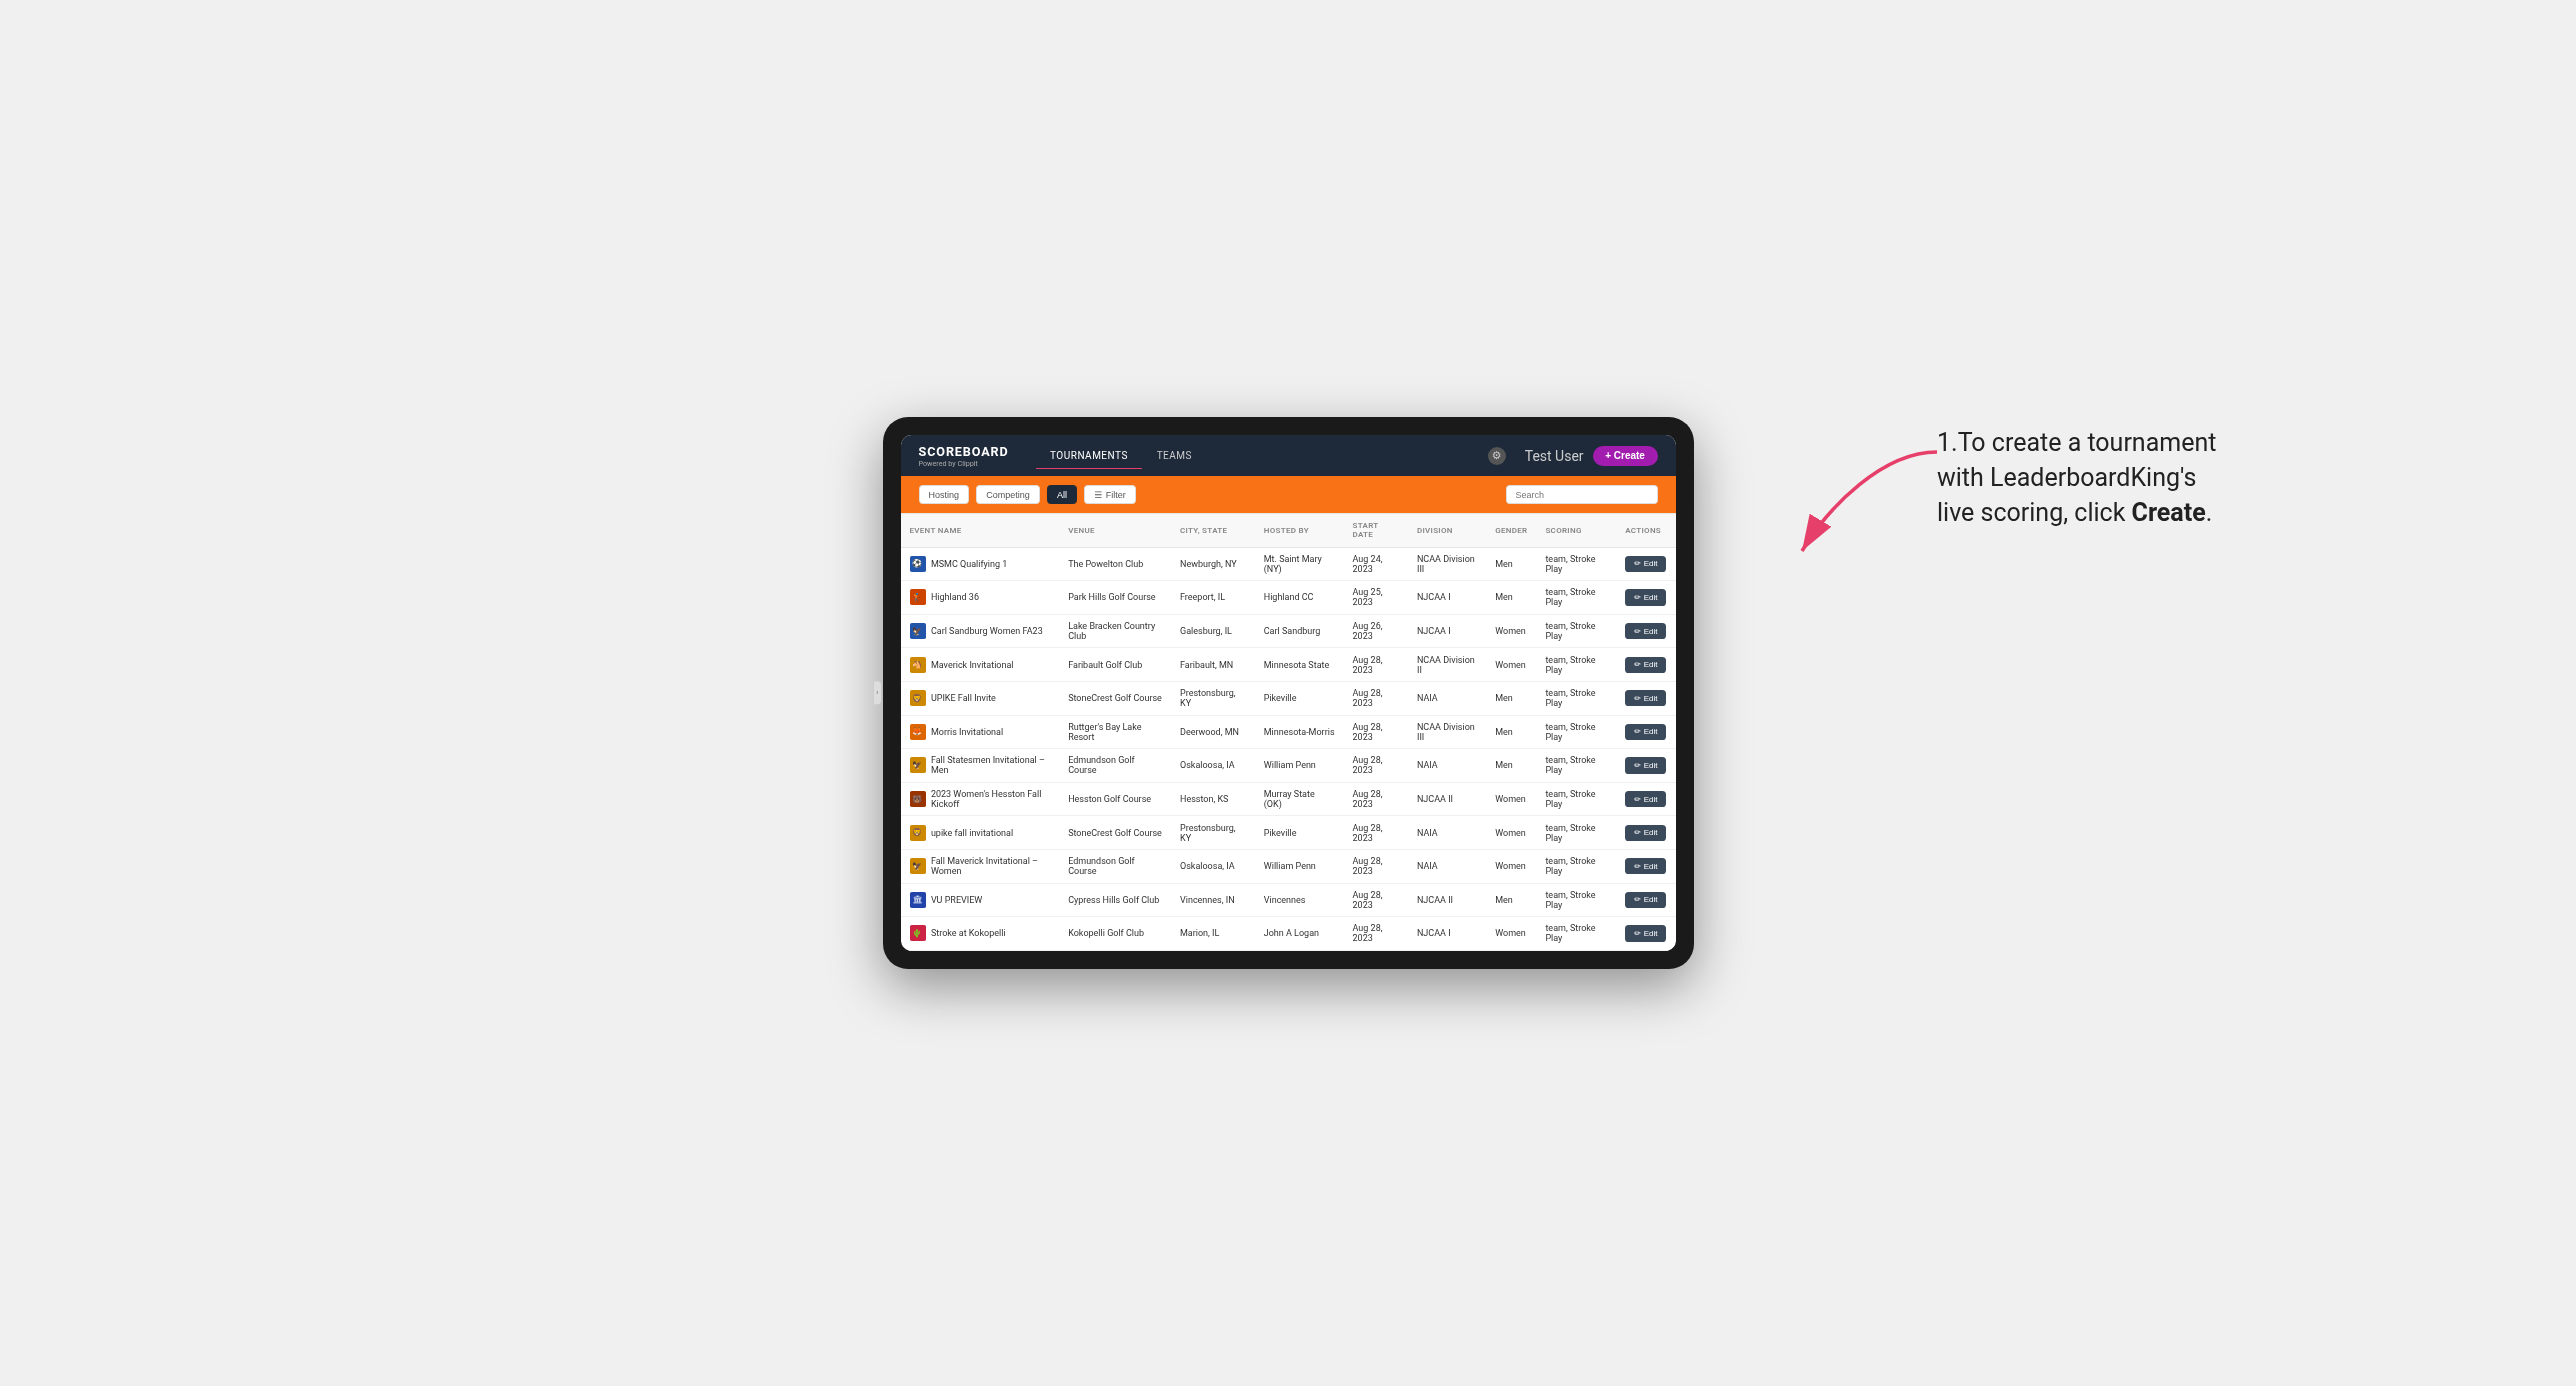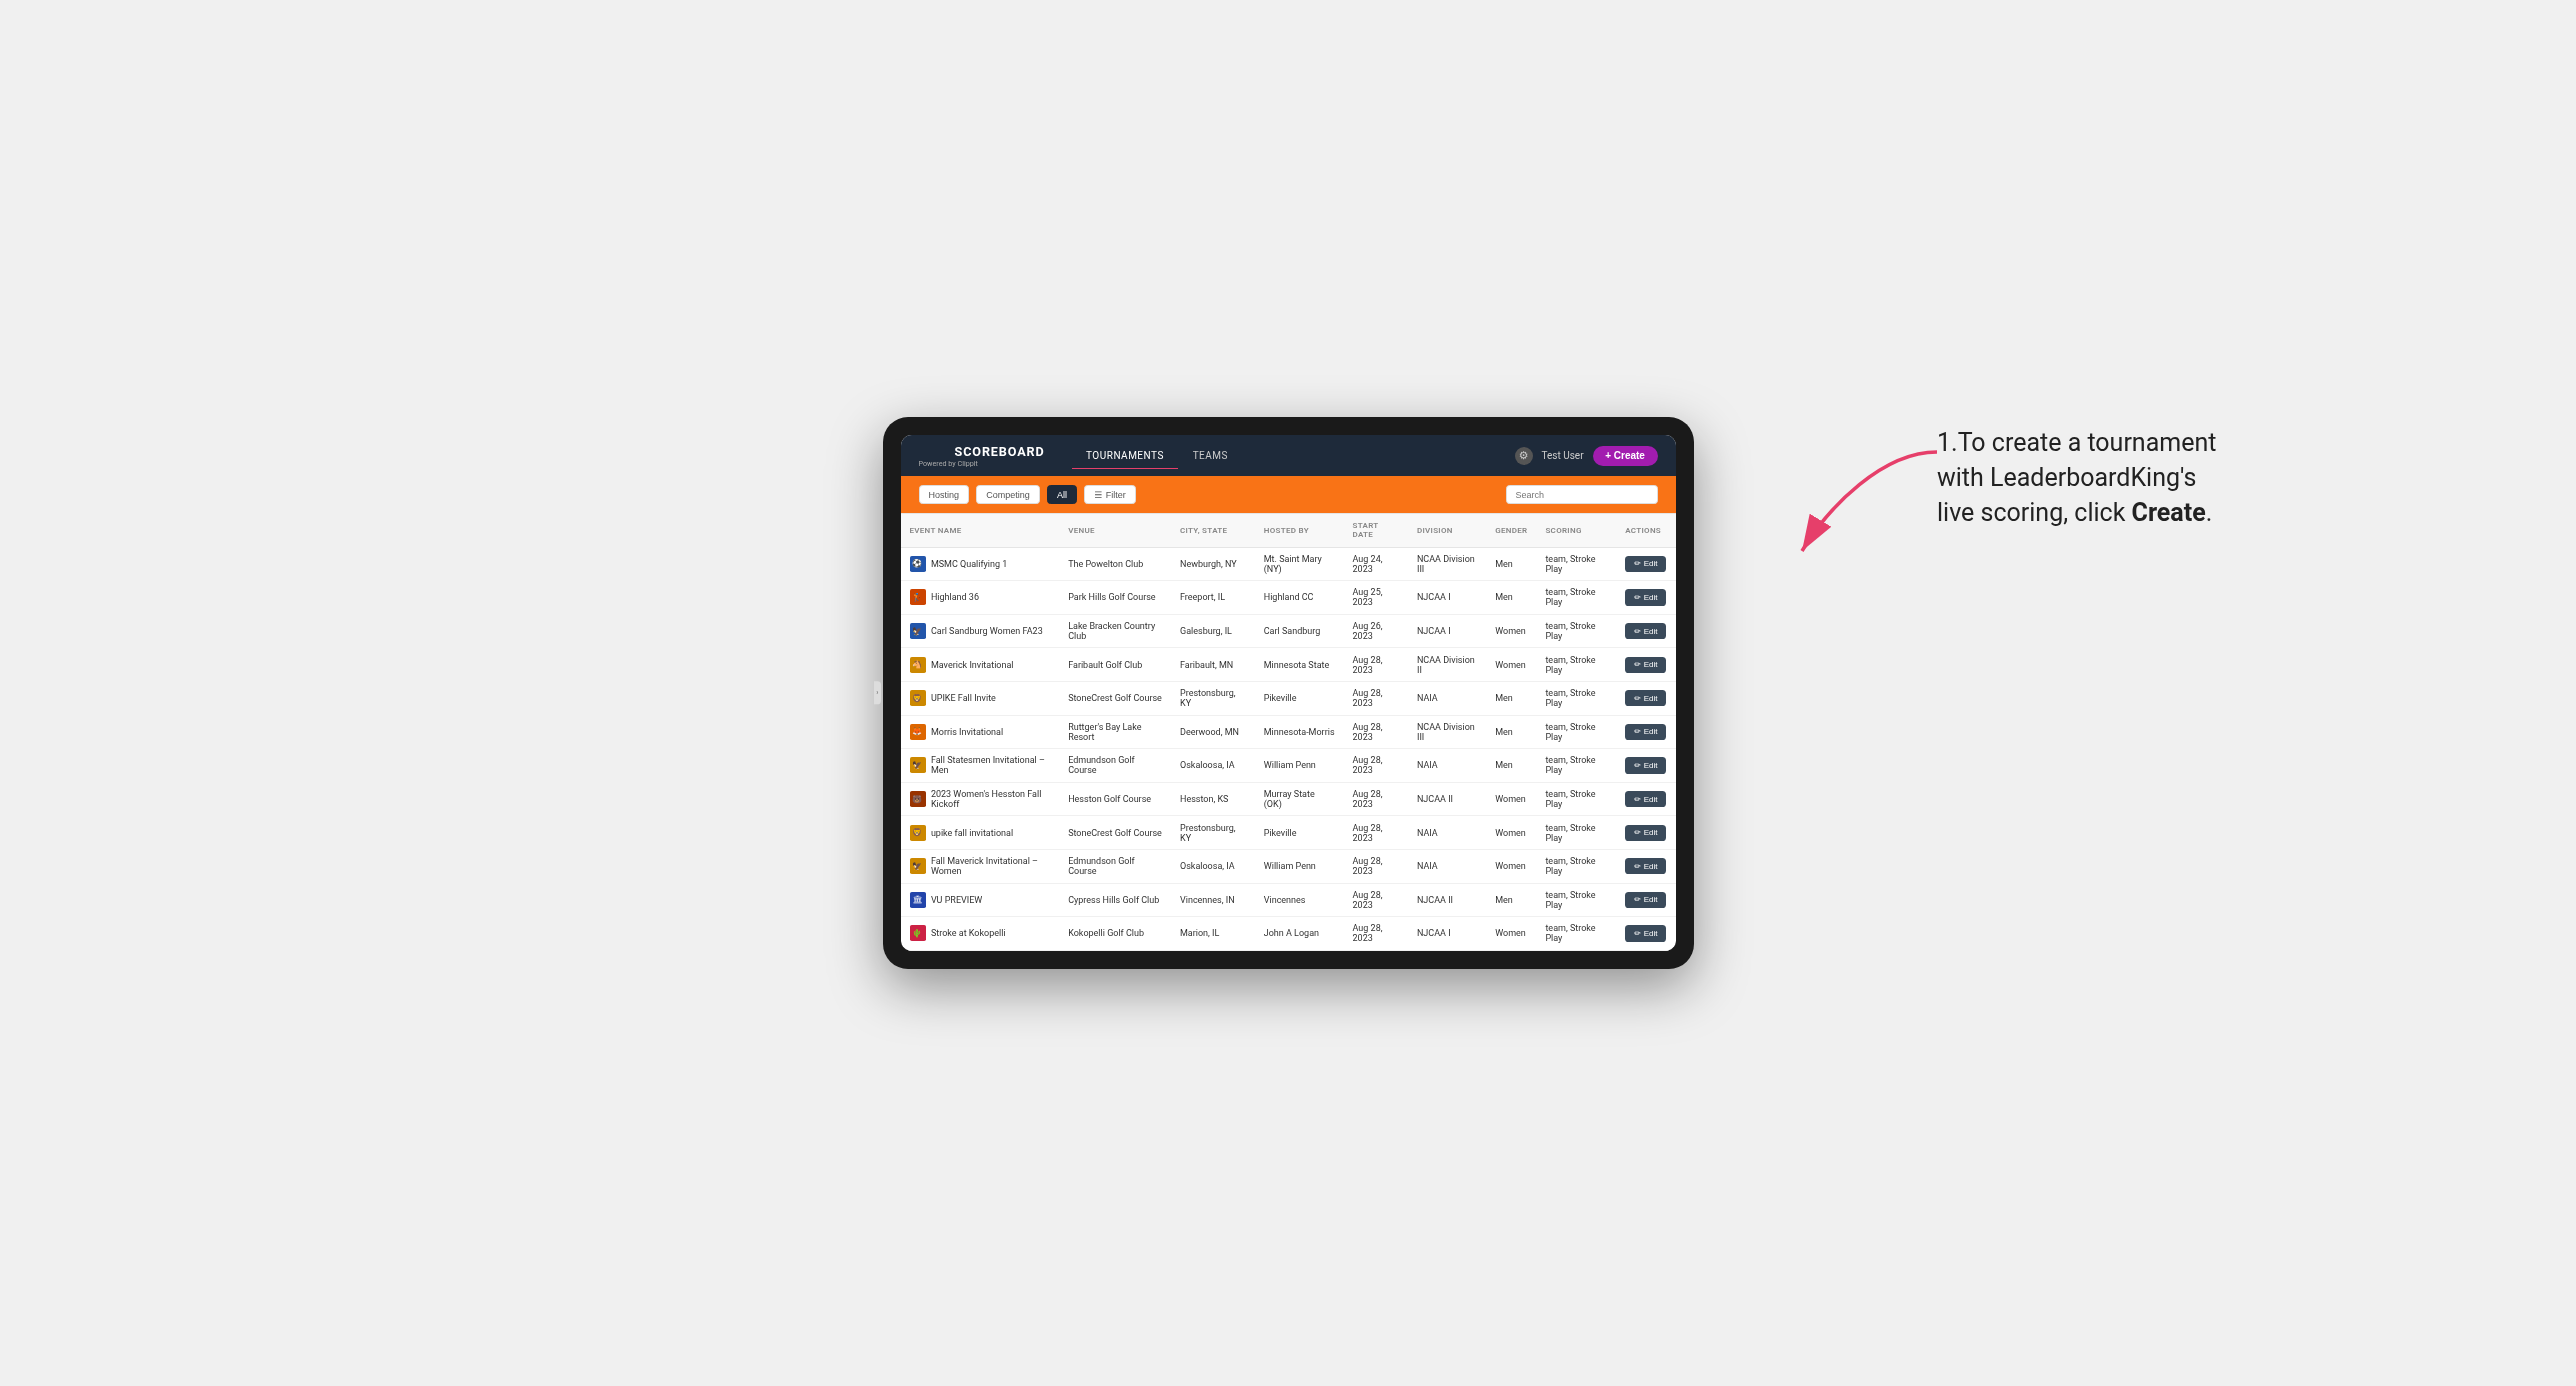--- a/index.html
+++ b/index.html
@@ -52,21 +52,20 @@
     .logo-area {
       display: flex;
       flex-direction: column;
     }
 
     .logo-text {
       color: #fff;
       font-weight: 700;
       font-size: 12.6px;
       letter-spacing: 0.9px;
-      margin-left: 36px;
     }
 
     .logo-sub {
       color: #aaa;
       font-size: 7.2px;
     }
 
     .nav-tabs {
       display: flex;
       gap: 0;
@@ -101,21 +100,22 @@
       border-radius: 50%;
       display: flex;
       align-items: center;
       justify-content: center;
       color: #ccc;
       font-size: 10.8px;
     }
 
     .user-text {
       color: #ccc;
-      font-size: 10px;
+      font-size: 14px;
+      margin-left: 10px;
     }
 
     .create-btn-header {
       background: #a21caf;
       color: #fff;
       border: none;
       border-radius: 10px;
       padding: 4.5px 12.6px;
       font-size: 10px;
       font-weight: 600;

